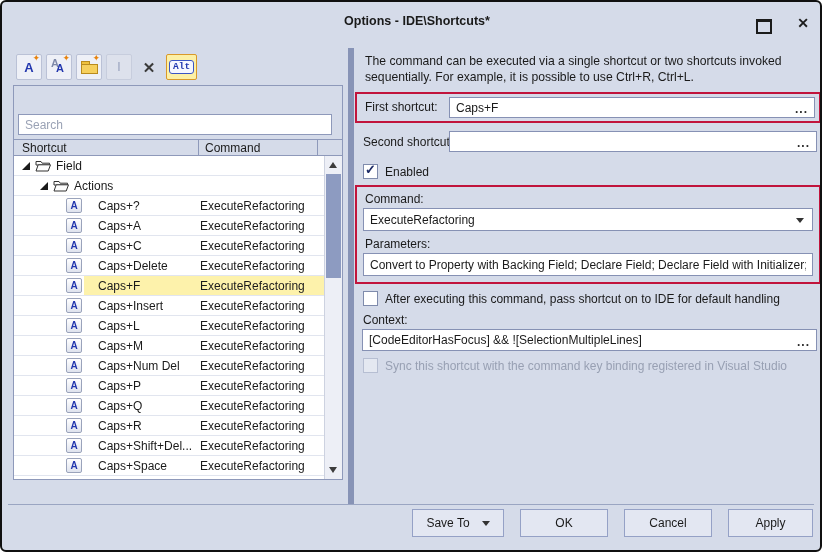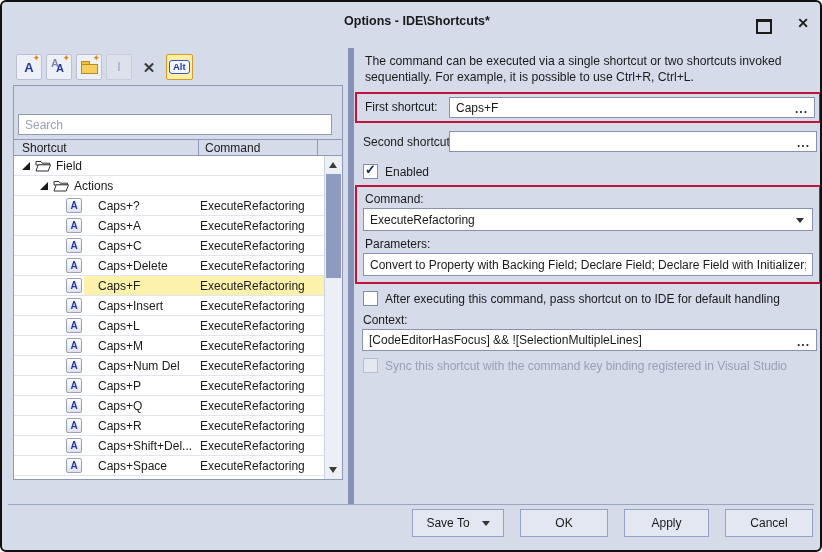--- a/index.html
+++ b/index.html
@@ -18,21 +18,21 @@
       background:#eef0f7;border:1px solid #bac1d6;border-radius:2px;}
   .tb.flat{background:transparent;border-color:transparent;}
   .tb .glyphA{color:#2337ae;font-weight:bold;font-size:13px;line-height:1;}
   .tb .glyphA.back{position:absolute;left:4px;top:3px;color:#7d88a8;font-size:11px;}
   .tb .glyphA.front{position:absolute;left:9px;top:8px;font-size:11px;}
   .tb .star{position:absolute;right:1px;top:-1px;color:#e8820c;font-size:9px;line-height:1;}
   .tb.disabled{background:#dde1ec;border-color:#c7cddd;}
   .tb.disabled .ibeam{color:#aeb6cc;font-size:12px;font-weight:bold;}
   .tb .xglyph{color:#3a3a3a;font-size:15px;font-weight:bold;line-height:1;}
   .tb-alt{height:22px;background:#fcf0a6;border:1px solid #d9992a;border-radius:2px;padding:1px 2px;
-          display:flex;align-items:center;justify-content:center;}
+          display:flex;align-items:center;justify-content:center;font-family:Liberation Mono, monospace;}
   .tb-alt .inner{border:1px solid #3b55c4;border-radius:3px;background:#f5f7ff;color:#2038b0;
           font-size:9.5px;font-weight:bold;padding:1px 3px;line-height:1.1;}
   .folder-mini{width:17px;height:13px;position:relative;}
   .folder-mini .tab{position:absolute;left:0;top:0;width:7px;height:4px;background:#f0c23c;border:1px solid #b98b1e;border-bottom:none;}
   .folder-mini .bodyf{position:absolute;left:0;top:3px;right:0;bottom:0;background:#f6d05e;border:1px solid #b98b1e;}
   
   .left-panel{position:absolute;left:11px;top:83px;width:330px;height:395px;border:1px solid #8e99ba;
               background:#d5dbe9;box-sizing:border-box;display:flex;flex-direction:column;}
   .search-wrap{height:29px;padding:4px 10px 4px 4px;box-sizing:border-box;margin-top:24px;}
   .search-input{width:100%;height:21px;box-sizing:border-box;border:1px solid #8e99ba;background:#fff;
@@ -333,17 +333,17 @@
     <span>Sync this shortcut with the command key binding registered in Visual Studio</span>
   </div>
 
   <div class="footer-line"></div>
   <div class="footer">
     <div class="btn btn-saveto">
       <span>Save To</span>
       <span class="dd-arrow"></span>
     </div>
     <div class="btn btn-ok">OK</div>
+    <div class="btn btn-cancel">Cancel</div>
     <div class="btn btn-apply">Apply</div>
-    <div class="btn btn-cancel">Cancel</div>
   </div>
 
 </div>
 
 </body></html>

